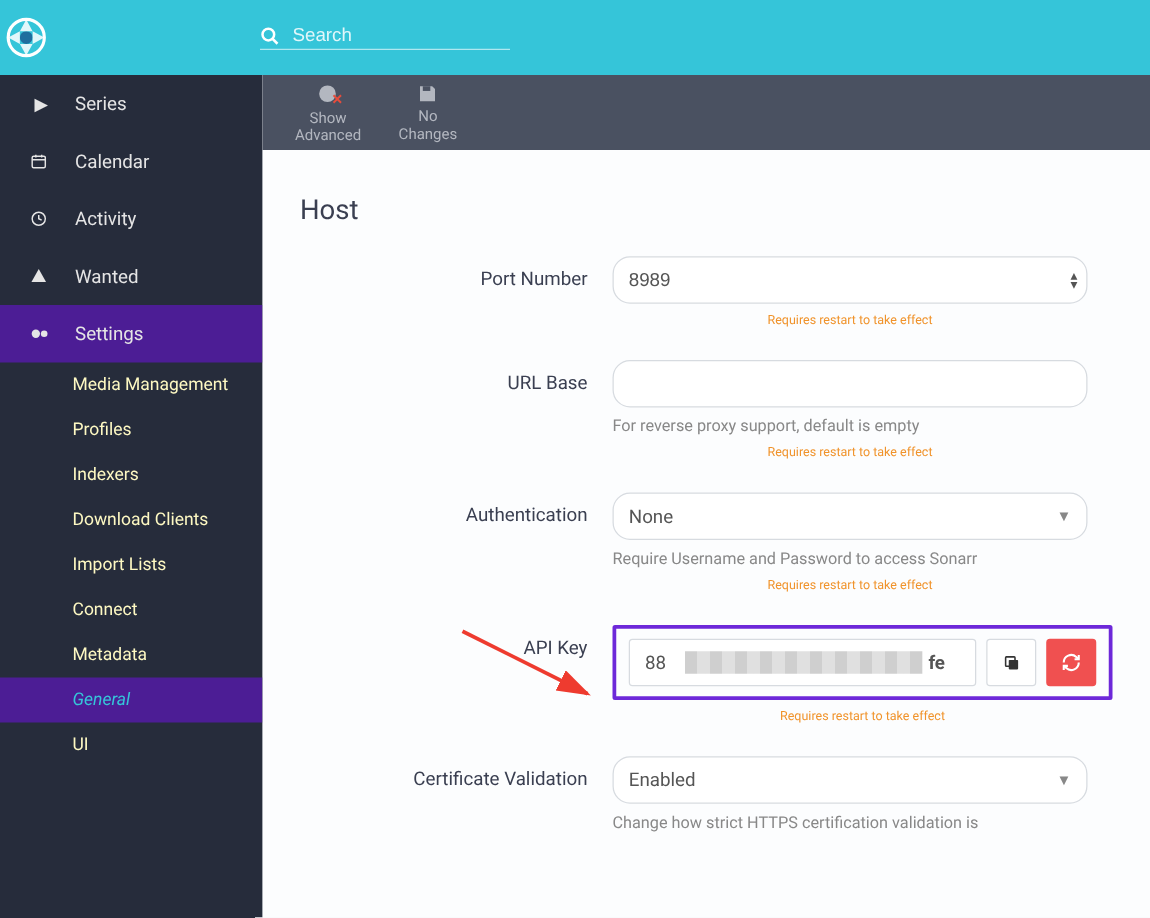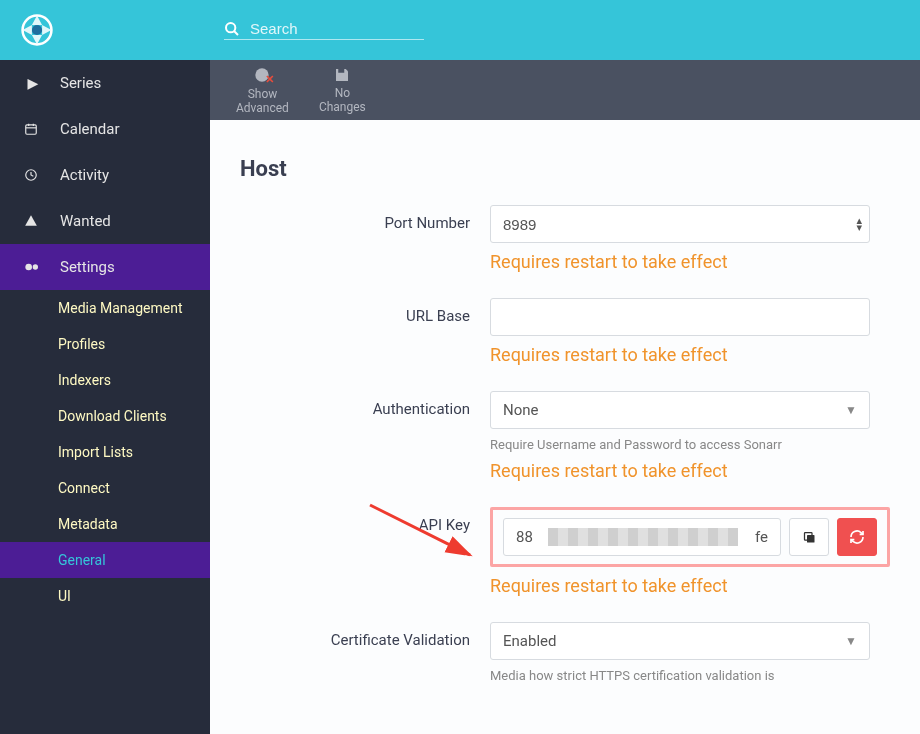--- a/index.html
+++ b/index.html
@@ -1,63 +1,63 @@
 <!DOCTYPE html>
 <html><head>
 <meta charset="utf-8">
 <style>
 * { box-sizing: border-box; margin: 0; padding: 0; }
 body { font-family: -apple-system, BlinkMacSystemFont, "Segoe UI", Roboto, Helvetica, Arial, sans-serif; font-size: 14px; color: #333; background: #f5f7fa; width: 920px; height: 734px; overflow: hidden; }
 
 
-.header { height: 60px; background: #35c5d9; display: flex; align-items: center; padding: 0 20px; }
+.header { height: 60px; background: #35c5d9; display: flex; align-items: center; padding: 0 4px; }
 .logo { width: 34px; height: 34px; margin-right: 170px; }
 .logo svg { width: 100%; height: 100%; }
 .search-wrap { display: flex; align-items: center; border-bottom: 1px solid rgba(255,255,255,0.6); padding-bottom: 2px; width: 200px; }
 .search-wrap .search-icon { color: #fff; margin-right: 10px; }
 .search-wrap input { background: transparent; border: none; outline: none; color: #fff; font-size: 15px; width: 100%; }
 .search-wrap input::placeholder { color: rgba(255,255,255,0.85); }
 
 
 .layout { display: flex; height: calc(100% - 60px); }
 .sidebar { width: 210px; background: #262c3b; color: #c3c6cd; display: flex; flex-direction: column; overflow-y: auto; }
 .sidebar a { display: flex; align-items: center; padding: 14px 24px; color: #e5e5e5; text-decoration: none; font-size: 15px; cursor: pointer; }
 .sidebar a.active { background: #4c1d95; }
 .sidebar a .nav-icon { width: 18px; text-align: center; margin-right: 18px; font-size: 14px; }
 .sidebar .sub { padding-left: 58px; font-size: 14px; color: #fef9c3; padding-top: 10px; padding-bottom: 10px; display: block; cursor: pointer; }
-.sidebar .sub.active { color: #35c5d9; }
+.sidebar .sub.active { color: #35c5d9; font-style: italic; }
 
 
 .main { flex: 1; display: flex; flex-direction: column; overflow: hidden; }
 .toolbar { height: 60px; background: #4a5161; display: flex; align-items: center; padding: 0 20px; gap: 18px; }
 .tool-btn { display: flex; flex-direction: column; align-items: center; color: #b3b7c0; font-size: 12px; cursor: pointer; line-height: 1.2; padding: 4px 6px; }
 .tool-btn .tool-icon { font-size: 20px; margin-bottom: 2px; position: relative; }
 .tool-btn .tool-icon .xmark { position: absolute; right: -2px; bottom: -2px; color: #e74c3c; font-size: 11px; font-weight: bold; }
 .tool-btn span { display: block; text-align: center; }
 
 .content { flex: 1; overflow-y: auto; padding: 20px 30px 30px 30px; background: #fcfdfe; }
-.section-title { font-size: 22px; color: #3a3f51; margin: 16px 0 24px 0; font-weight: 700; }
+.section-title { font-size: 22px; color: #3a3f51; margin: 16px 0 24px 0; font-weight: 400; }
 
 .form-row { display: flex; align-items: flex-start; margin-bottom: 26px; }
 .form-label { width: 250px; text-align: right; padding-right: 20px; padding-top: 9px; color: #3a3f51; font-size: 15px; }
 .form-field { flex: 1; max-width: 380px; }
-.input, .select { width: 100%; height: 38px; border: 1px solid #d7dbe0; border-radius: 3px; padding: 0 12px; font-size: 15px; background: #fff; color: #555; outline: none; }
+.input, .select { width: 100%; height: 38px; border: 1px solid #d7dbe0; border-radius: 14px; padding: 0 12px; font-size: 15px; background: #fff; color: #555; outline: none; }
 .select { display: flex; align-items: center; justify-content: space-between; cursor: pointer; }
 .select .caret { color: #888; font-size: 12px; }
 .number-input { position: relative; }
 .number-input .spinner { position: absolute; right: 8px; top: 50%; transform: translateY(-50%); font-size: 11px; color: #555; line-height: 7px; }
 .help-text { color: #888; font-size: 13px; margin-top: 8px; }
-.warn-text { color: #f0932b; font-size: 18px; margin-top: 8px; }
-
-
-.highlight-box { border: 3px solid #fca5a5; border-radius: 2px; padding: 8px 10px; display: flex; align-items: center; gap: 8px; }
+.warn-text { color: #f0932b; font-size: 10px; margin-top: 8px; text-align: center; }
+
+
+.highlight-box { border: 3px solid #6d28d9; border-radius: 2px; padding: 8px 10px; display: flex; align-items: center; gap: 8px; }
 .api-input { flex: 1; height: 38px; border: 1px solid #d7dbe0; border-radius: 3px; padding: 0 12px; font-size: 15px; background: #fff; color: #555; display: flex; align-items: center; position: relative; overflow: hidden; }
 .api-input .redact { position: absolute; left: 44px; right: 42px; top: 9px; bottom: 9px; background: repeating-linear-gradient(90deg, #cfcfcf 0 10px, #e0e0e0 10px 20px); }
 .api-input .prefix { position: relative; z-index: 1; }
-.api-input .suffix { position: absolute; right: 12px; z-index: 1; }
+.api-input .suffix { position: absolute; right: 24px; z-index: 1; font-weight: bold; }
 .icon-btn { width: 40px; height: 38px; border: 1px solid #d7dbe0; border-radius: 3px; background: #fff; display: flex; align-items: center; justify-content: center; cursor: pointer; font-size: 16px; color: #333; }
 .icon-btn.danger { background: #f05050; border-color: #f05050; color: #fff; }
 
 
 .arrow { position: absolute; pointer-events: none; }
 
 .content-wrap { position: relative; }
 
 svg { display: block; }
 </style>
@@ -173,20 +173,21 @@
             <div class="spinner">▴<br>▾</div>
           </div>
           <div class="warn-text">Requires restart to take effect</div>
         </div>
       </div>
 
       <div class="form-row">
         <div class="form-label">URL Base</div>
         <div class="form-field">
           <input class="input" value="" style="">
+          <div class="help-text">For reverse proxy support, default is empty</div>
           <div class="warn-text">Requires restart to take effect</div>
         </div>
       </div>
 
 
       <div class="form-row">
         <div class="form-label">Authentication</div>
         <div class="form-field">
           <div class="select">
             <span>None</span>
@@ -229,21 +230,21 @@
         </div>
       </div>
 
       <div class="form-row">
         <div class="form-label">Certificate Validation</div>
         <div class="form-field">
           <div class="select">
             <span>Enabled</span>
             <span class="caret">▼</span>
           </div>
-          <div class="help-text">Media how strict HTTPS certification validation is</div>
+          <div class="help-text">Change how strict HTTPS certification validation is</div>
         </div>
       </div>
 
       <svg class="arrow" style="left:155px; top:380px;" width="120" height="70">
         <defs>
           <marker id="ah" markerWidth="10" markerHeight="10" refX="8" refY="3" orient="auto">
             <path d="M0,0 L0,6 L9,3 z" fill="#ee3b2f"></path>
           </marker>
         </defs>
         <line x1="5" y1="5" x2="105" y2="55" stroke="#ee3b2f" stroke-width="3" marker-end="url(#ah)"></line>

